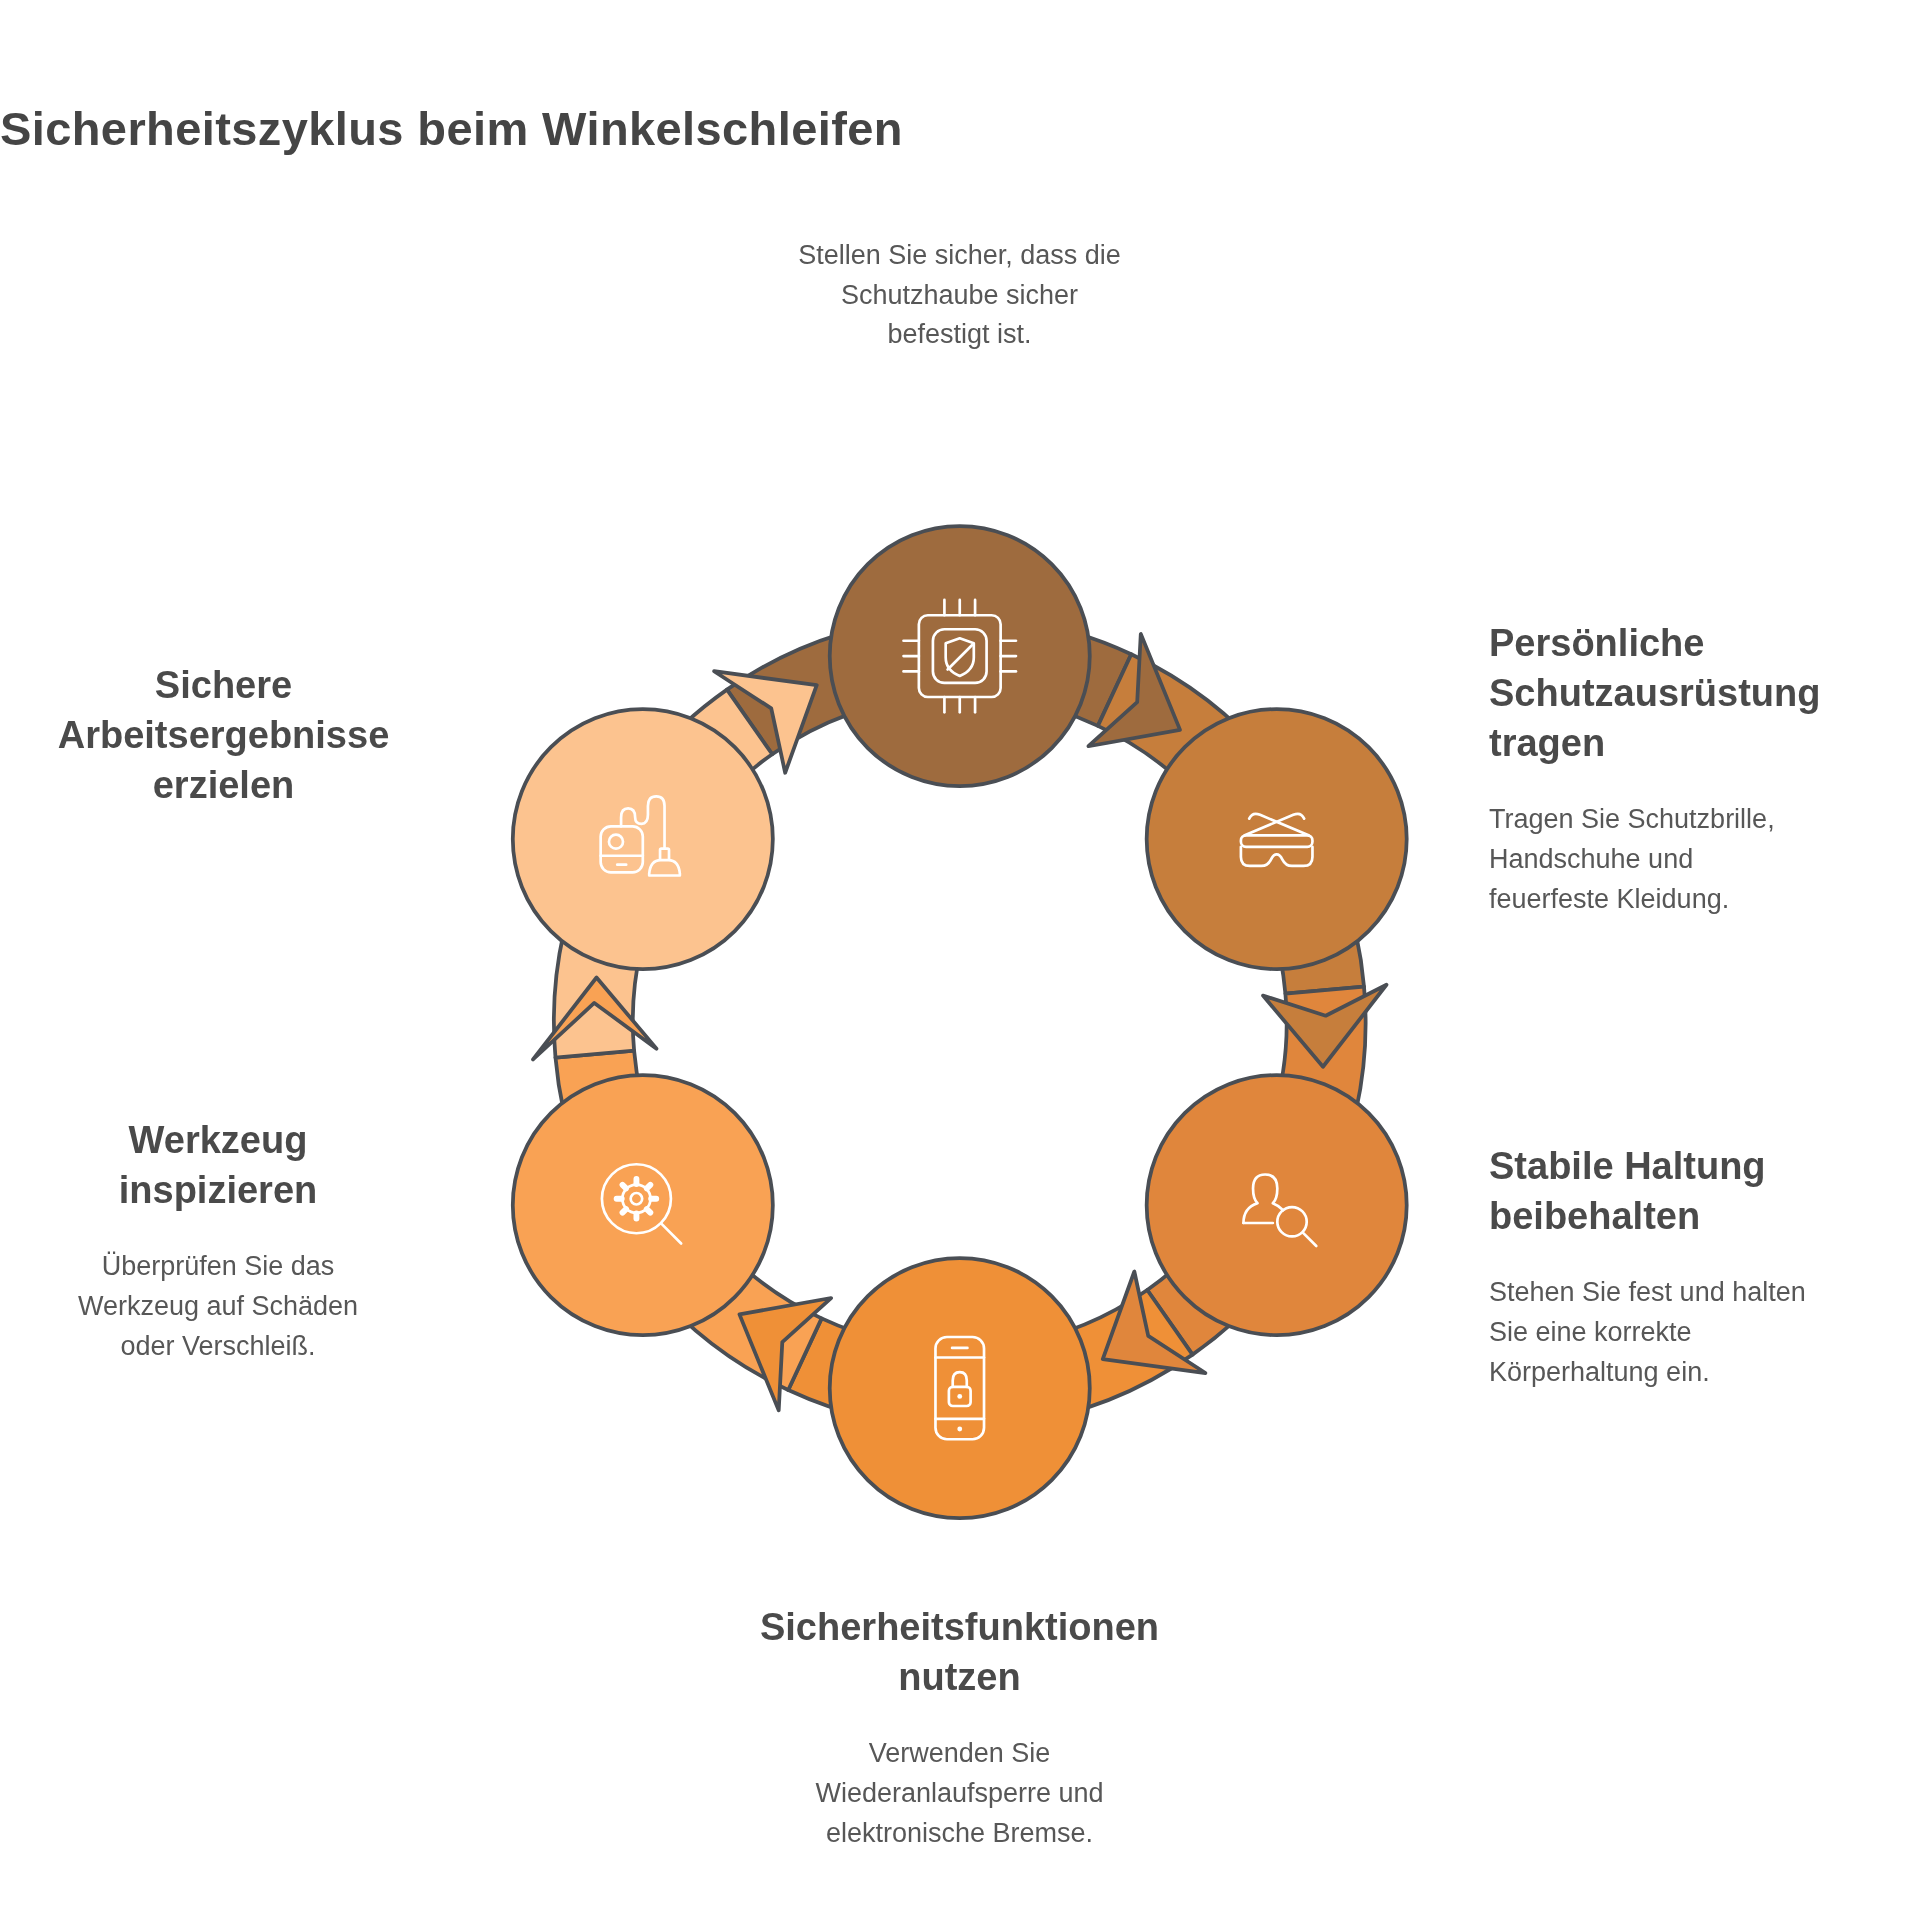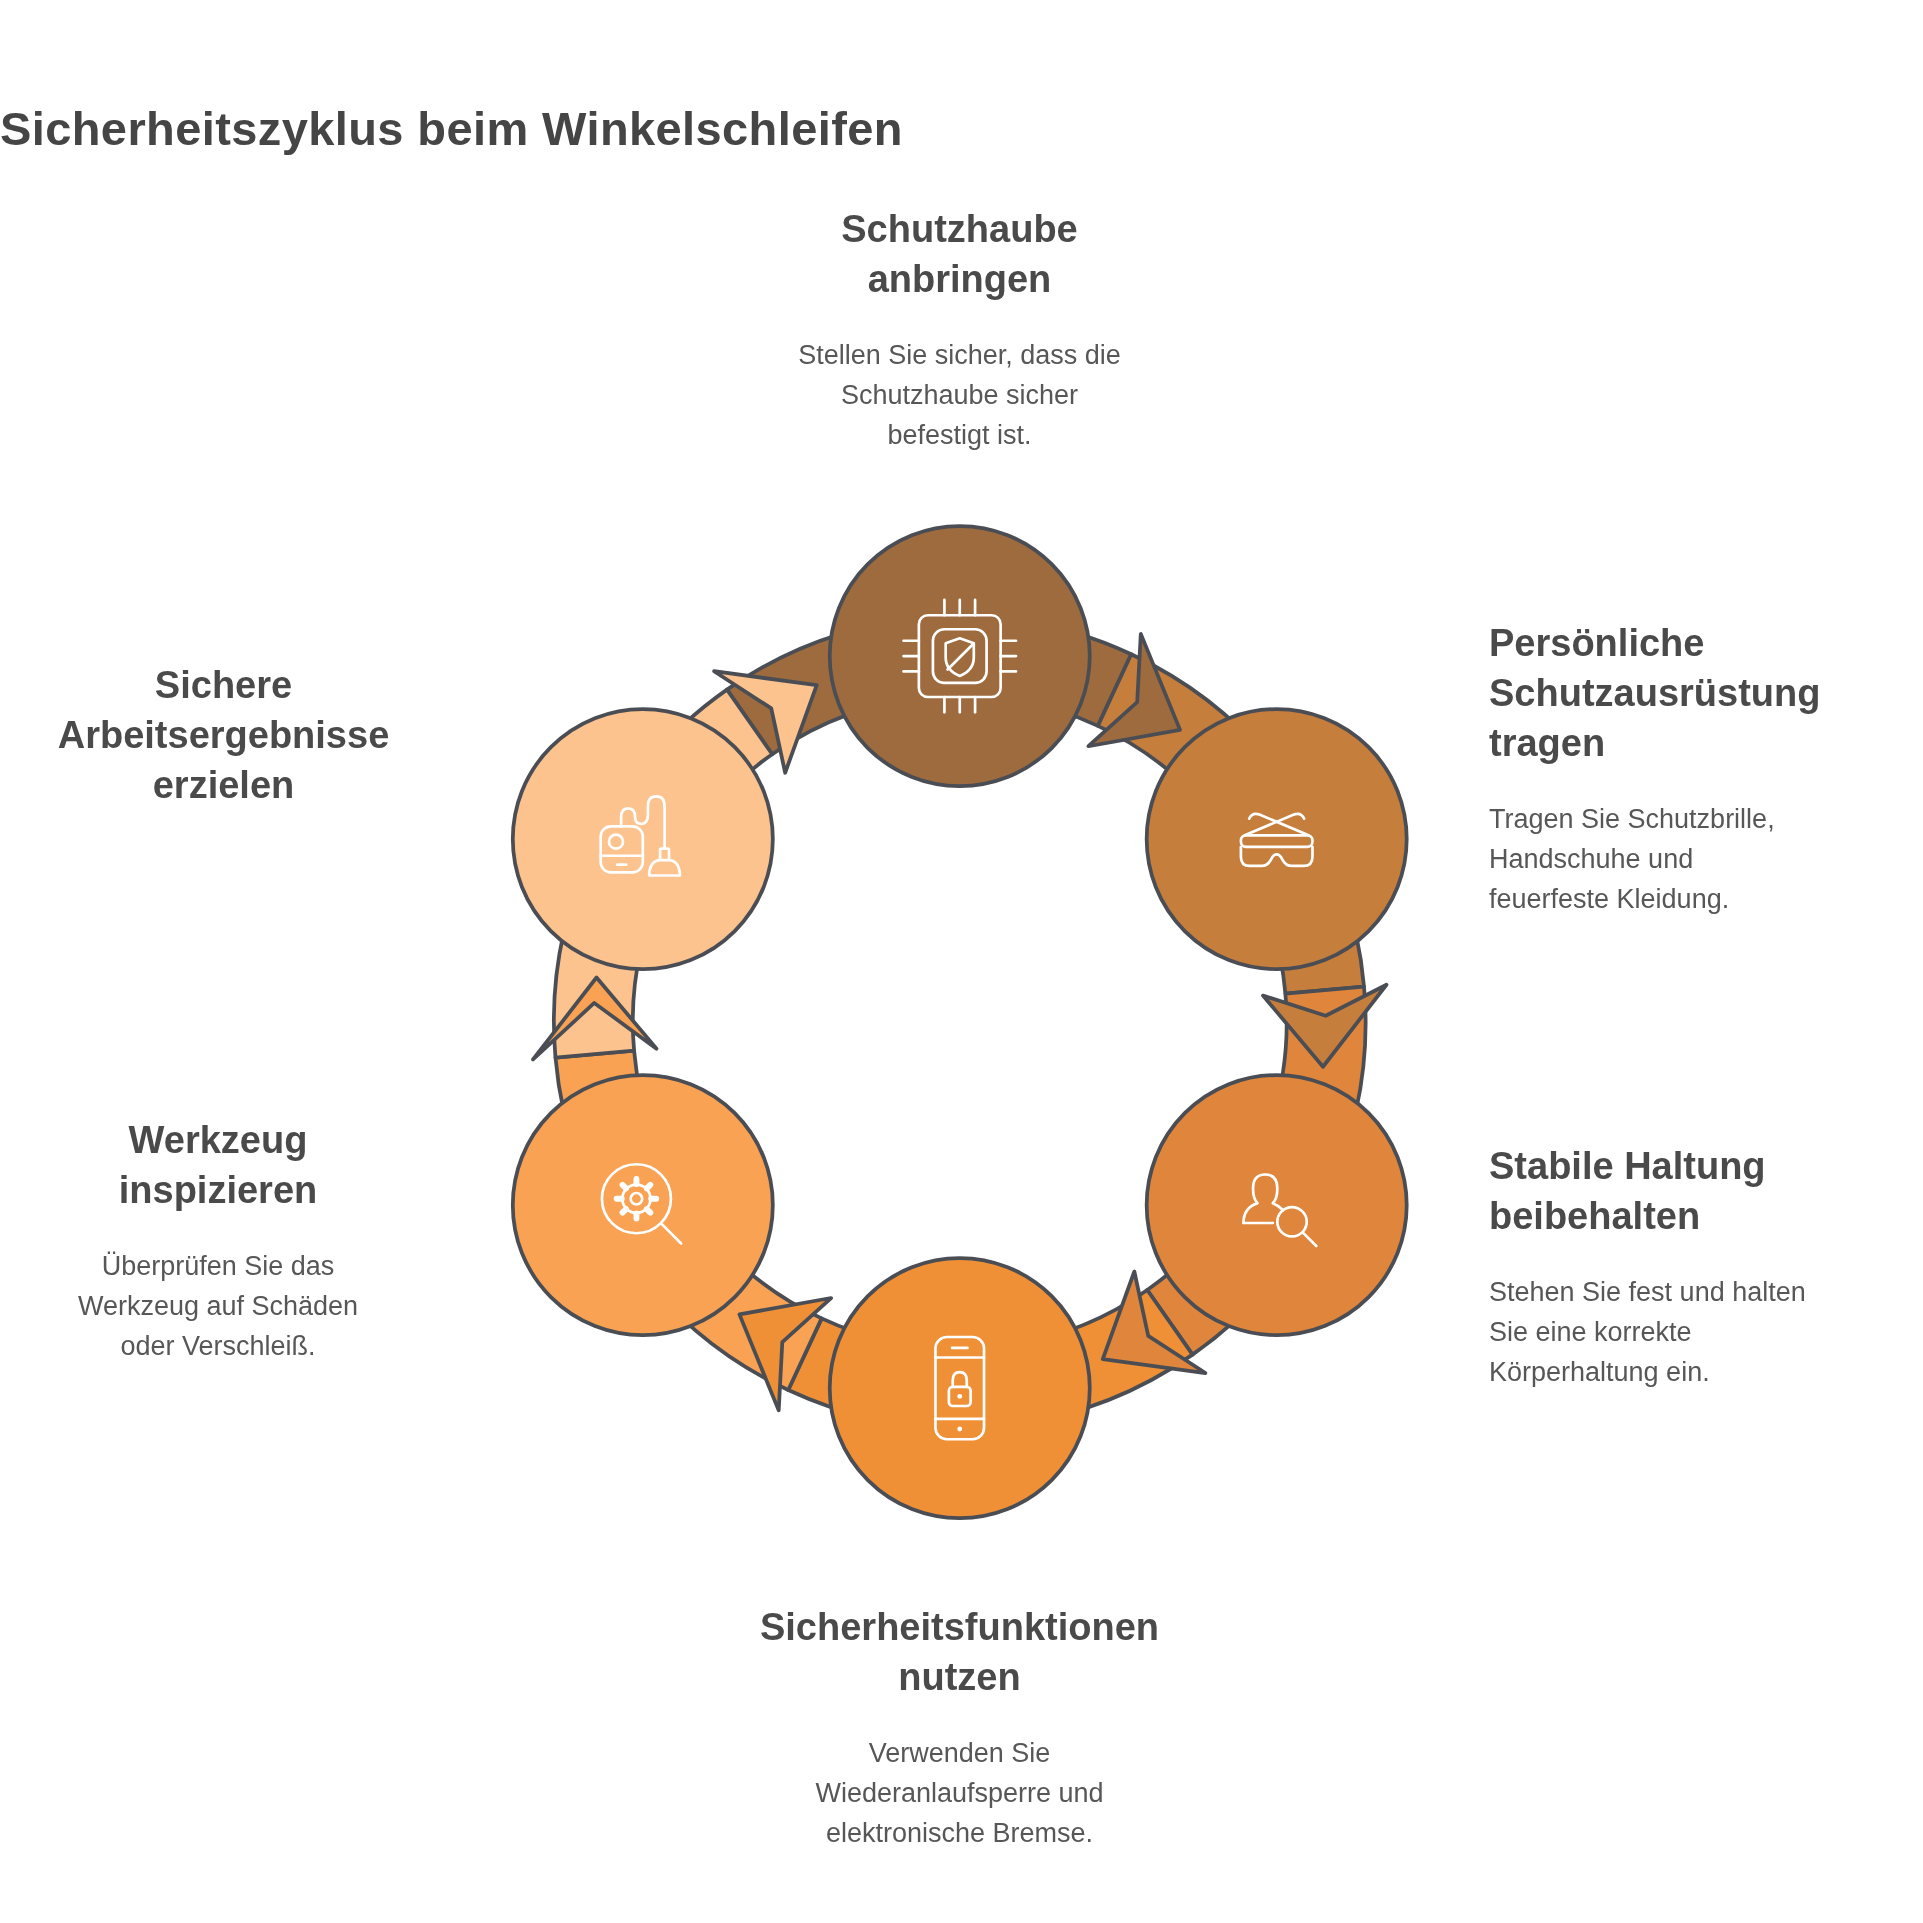--- a/index.html
+++ b/index.html
@@ -146,22 +146,20 @@
     <line x1="17" y1="63" x2="50" y2="63"></line>
     <line x1="30" y1="70" x2="37" y2="70"></line>
     <circle cx="29" cy="52" r="5.5"></circle>
     <path d="M33 40 L33 33 Q33 26 38.5 26 Q44 26 44 33 Q44 38 49 38 Q54 38 54 31 L54 24 Q54 16.5 60.5 16.5 Q67 16.5 67 24 L67 57.5"></path>
     <path d="M63.5 66 L63.5 58.5 Q63.5 57.5 64.5 57.5 L69.5 57.5 Q70.5 57.5 70.5 58.5 L70.5 66"></path>
     <path d="M55 77 Q56 66.5 64 66.5 L70 66.5 Q78 66.5 79 77 L79 78.5 L55 78.5 Z"></path>
   </svg>
 </svg>
 
 <div class="step-block block-top align-center">
-  <h2>Schutzhaube
-anbringen</h2>
   <p>Stellen Sie sicher, dass die
 Schutzhaube sicher
 befestigt ist.</p>
 </div>
 
 <div class="step-block block-upper-right align-left">
   <h2>Persönliche
 Schutzausrüstung
 tragen</h2>
   <p>Tragen Sie Schutzbrille,

